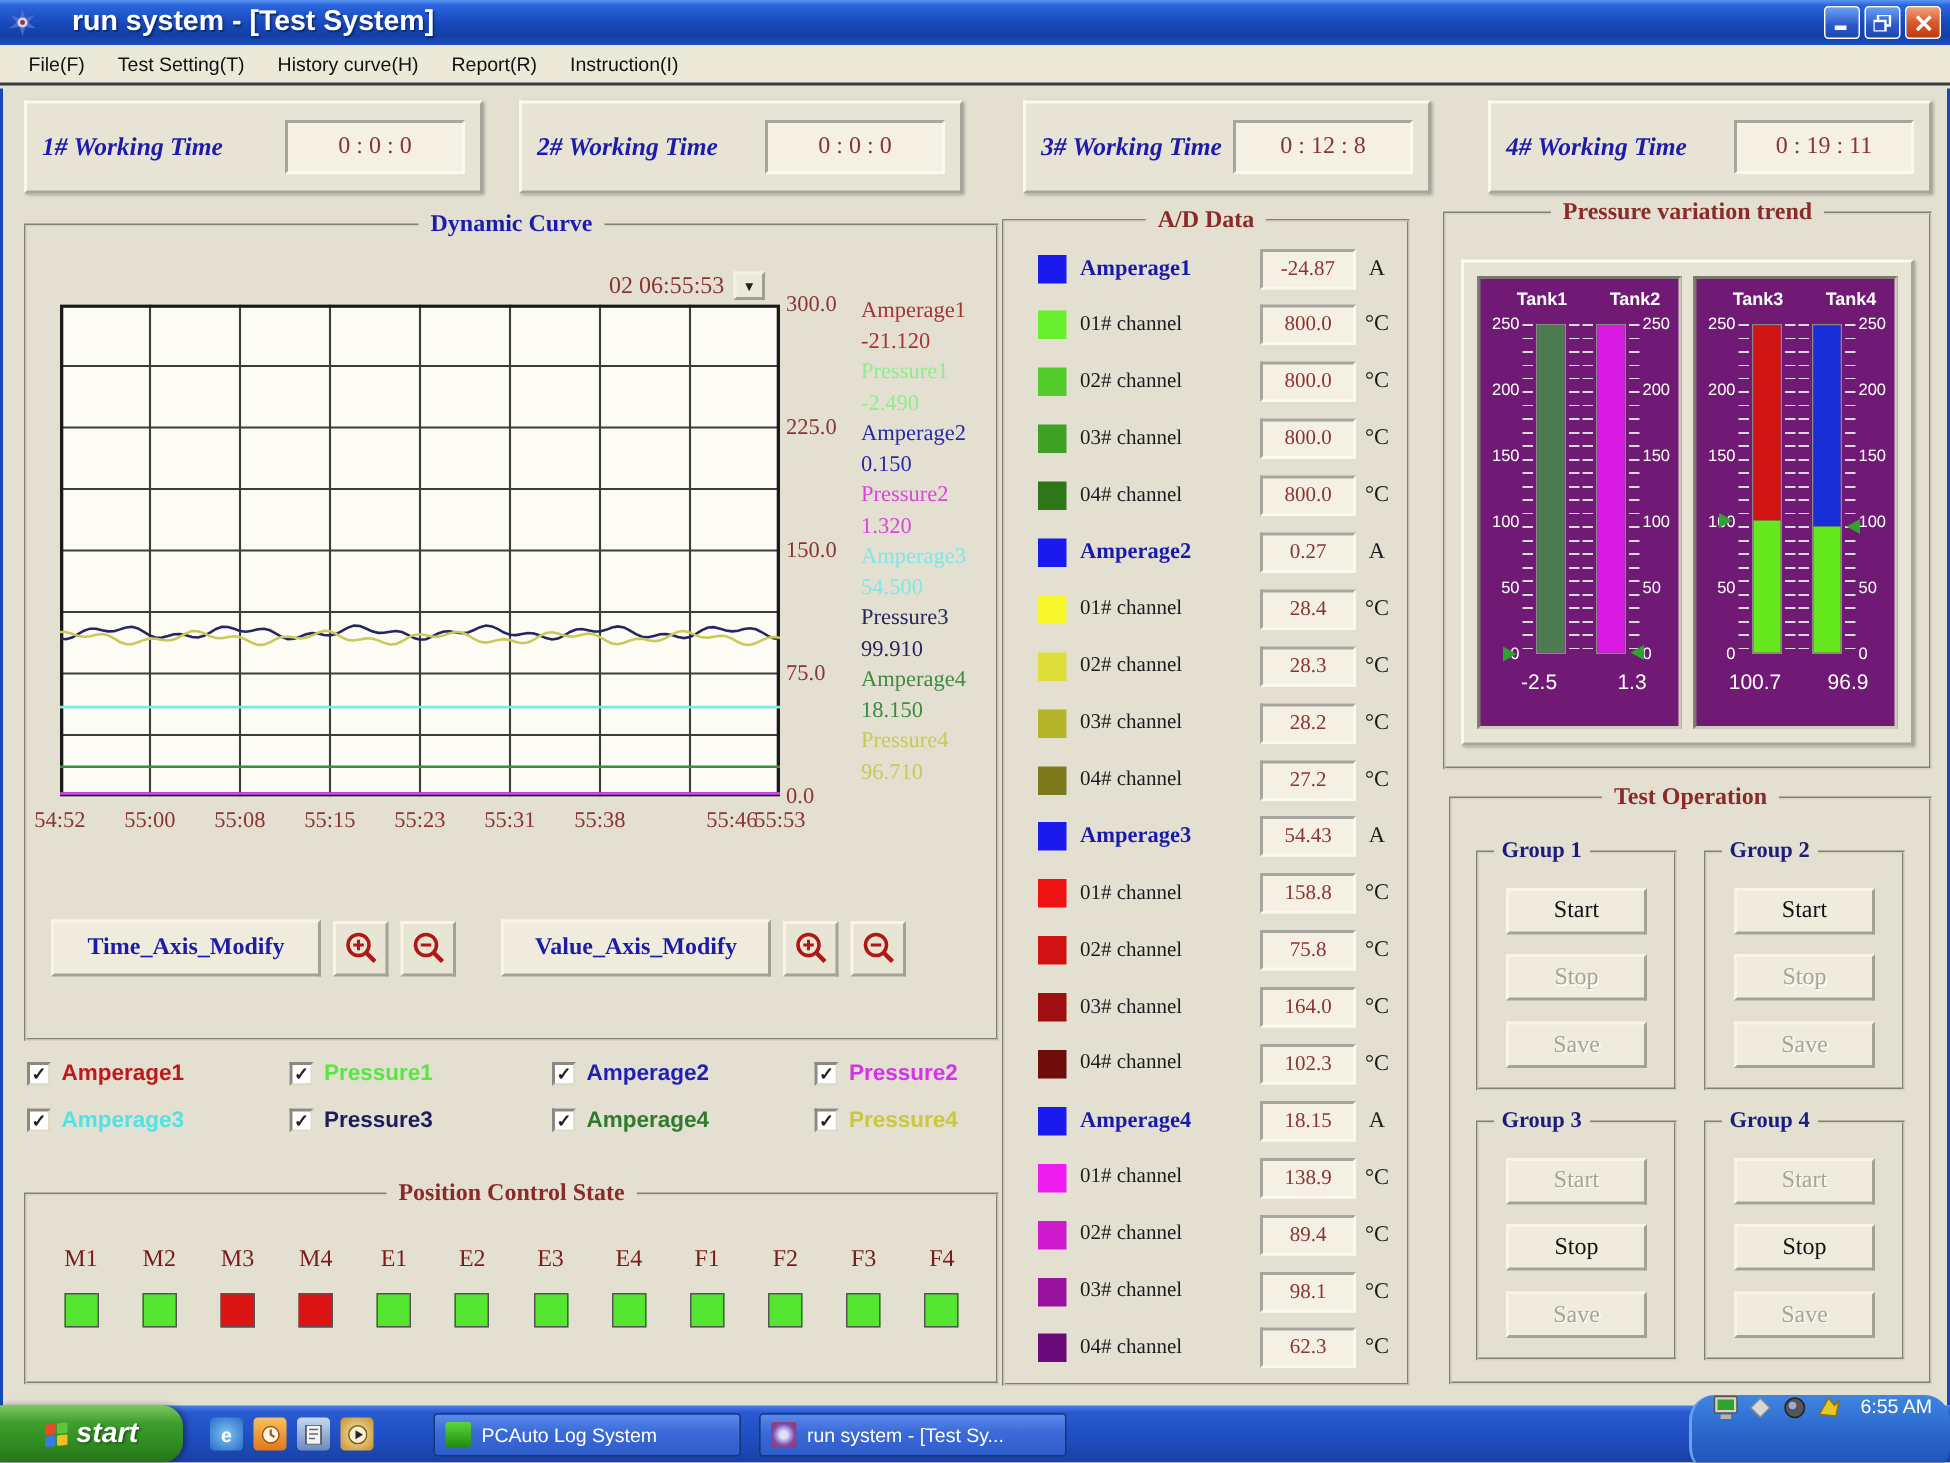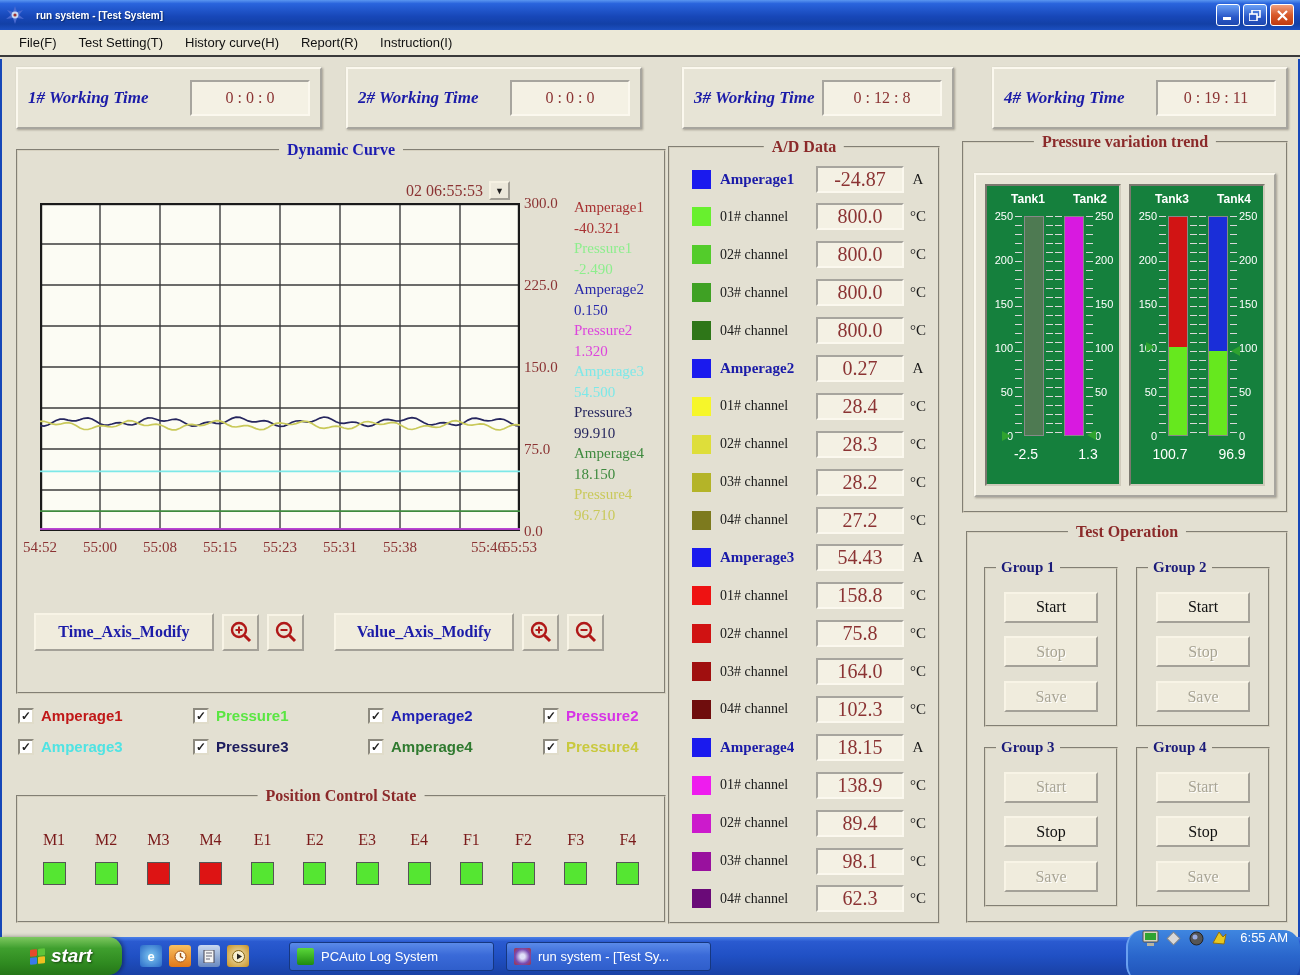--- a/index.html
+++ b/index.html
@@ -5,21 +5,21 @@
   * { margin:0; padding:0; box-sizing:border-box; }
   html,body { width:1300px; height:975px; overflow:hidden; }
   body { font-family:"Liberation Sans", sans-serif; background:#e3e0d2; position:relative; }
 
   
   .titlebar{
     position:absolute; left:0; top:0; width:1300px; height:30px;
     background:linear-gradient(180deg,#5a96f0 0%,#2a64dd 12%,#1747b8 55%,#1340a6 80%,#1c4fc0 100%);
     display:flex; align-items:center; padding:0 6px; color:#fff;
   }
-  .titlebar .title{ font-size:10px; font-weight:bold; text-shadow:1px 1px 1px #0a2a6a; margin-left:12px; }
+  .titlebar .title{ font-size:19px; font-weight:bold; text-shadow:1px 1px 1px #0a2a6a; margin-left:24px; }
   .app-icon{ width:18px; height:18px; display:inline-block; }
   .win-btns{ margin-left:auto; display:flex; gap:3px; }
   .win-btn{ width:24px; height:22px; border:1px solid #fff; border-radius:3px;
     background:linear-gradient(180deg,#6aa0f5,#2a58c8 60%,#1e48b0); display:flex; align-items:center; justify-content:center; }
   .win-btn.close{ background:linear-gradient(180deg,#f0a080,#d85a2a 50%,#c03a10); }
   .menubar{
     position:absolute; left:0; top:30px; width:1300px; height:27px; background:#ece9d8;
     border-bottom:2px solid #3a3a3a; display:flex; align-items:center; padding-left:8px;
   }
   .menu-item{ font-size:13px; color:#111; padding:4px 11px; }
@@ -73,27 +73,27 @@
   .pos-label{ font-family:"Liberation Serif", serif; font-size:16px; color:#7a1a1a; }
   .pos-sq{ width:23px; height:23px; margin-top:13px; border:1px solid #555; }
 
   
   .ad-rows{ position:absolute; left:8px; top:16px; right:6px; bottom:8px;
     display:flex; flex-direction:column; justify-content:space-between; }
   .ad-row{ display:flex; align-items:center; height:30px; }
   .ad-sq{ width:19px; height:19px; margin-left:14px; }
   .ad-label{ margin-left:9px; flex:1; font-family:"Liberation Serif", serif; font-size:14px; color:#1a1a1a; }
   .ad-label.amp{ font-weight:bold; color:#1a1aa8; font-size:15px; }
-  .ad-val{ width:88px; height:27px; font-size:20px; line-height:23px; }
+  .ad-val{ width:64px; height:27px; font-size:14px; line-height:23px; }
   .ad-unit{ width:28px; text-align:center; font-family:"Liberation Serif", serif; font-size:15px; color:#1a1a1a; }
 
   
   .pv-inner{ position:absolute; left:10px; top:30px; right:10px; bottom:14px;
     display:flex; gap:8px; padding:9px; }
-  .gauge{ position:relative; width:142px; height:100%; background:#15803d; border:2px inset #cfcabb; color:#fff; }
+  .gauge{ position:relative; width:142px; height:100%; background:#701a75; border:2px inset #cfcabb; color:#fff; }
   .gname{ position:absolute; top:5px; width:62px; text-align:center; font-size:12px; font-weight:bold; }
   .gnum{ position:absolute; width:24px; font-size:11px; }
   .ticks{ position:absolute; width:7px;
     background-image:repeating-linear-gradient(to bottom,#d8d8d8 0px,#d8d8d8 1px,transparent 1px,transparent 9px); }
   .gbar{ position:absolute; width:20px; border:1px solid #888; display:flex; flex-direction:column; }
   .gbar .top{ flex:1; } .gbar .bot{ }
   .gval{ position:absolute; width:62px; text-align:center; font-size:14px; }
   .marker{ position:absolute; width:0; height:0; border-top:5px solid transparent; border-bottom:5px solid transparent; }
   .marker.r{ border-left:9px solid #2fa32f; } .marker.l{ border-right:9px solid #2fa32f; }
 
@@ -236,21 +236,21 @@
         <span style="left: 120px;">55:08</span>
         <span style="left: 180px;">55:15</span>
         <span style="left: 240px;">55:23</span>
         <span style="left: 300px;">55:31</span>
         <span style="left: 360px;">55:38</span>
         <span style="left: 420px; margin-left: 28px;">55:46</span>
         <span style="left: 480px;">55:53</span>
       </div>
     <div class="legend" id="legend">
         <div style="color: rgb(168, 50, 50);">Amperage1</div>
-        <div style="color: rgb(168, 50, 50);">-40.321</div>
+        <div style="color: rgb(168, 50, 50);">-21.120</div>
         <div style="color: rgb(141, 238, 141);">Pressure1</div>
         <div style="color: rgb(141, 238, 141);">-2.490</div>
         <div style="color: rgb(40, 40, 170);">Amperage2</div>
         <div style="color: rgb(40, 40, 170);">0.150</div>
         <div style="color: rgb(221, 68, 221);">Pressure2</div>
         <div style="color: rgb(221, 68, 221);">1.320</div>
         <div style="color: rgb(125, 232, 232);">Amperage3</div>
         <div style="color: rgb(125, 232, 232);">54.500</div>
         <div style="color: rgb(38, 38, 94);">Pressure3</div>
         <div style="color: rgb(38, 38, 94);">99.910</div>

